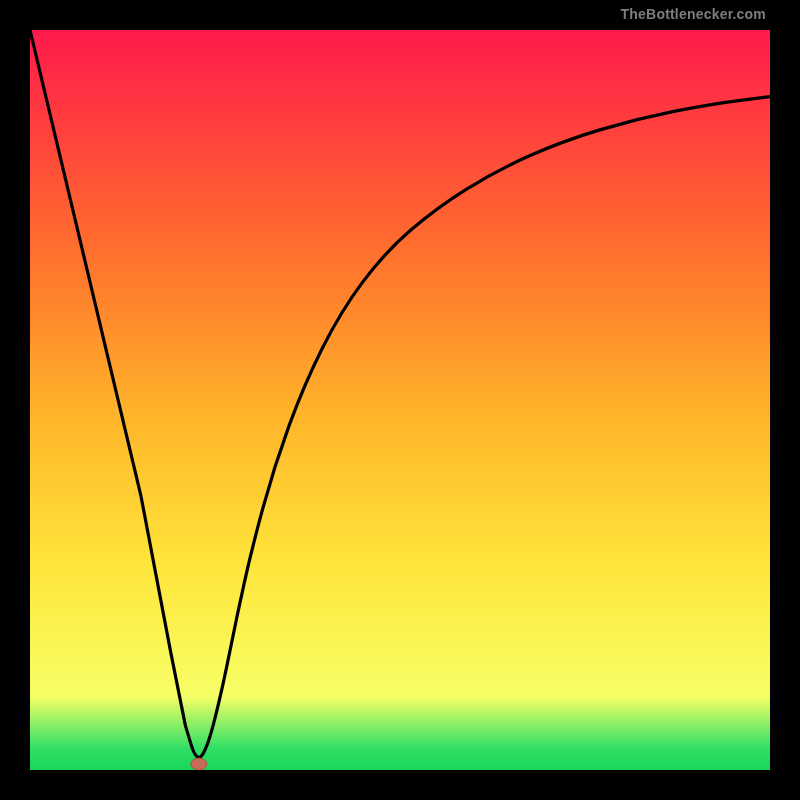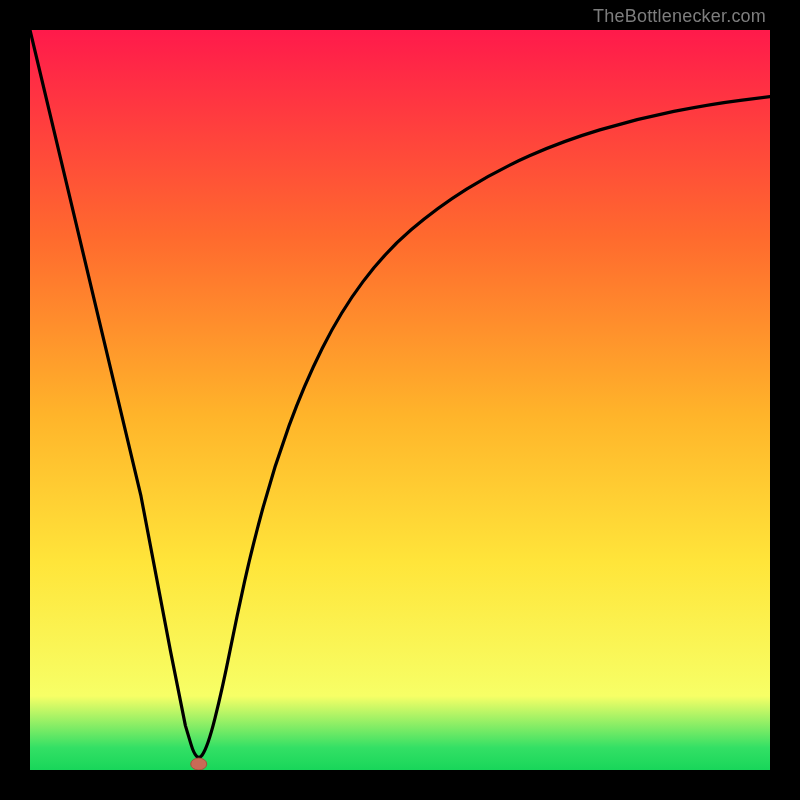--- a/index.html
+++ b/index.html
@@ -24,22 +24,22 @@
     left: 0;
     top: 0;
     width: 740px;
     height: 740px;
   }
   .watermark {
     position: absolute;
     top: 6px;
     right: 34px;
     color: #7d7d7d;
-    font-size: 18px;
-    font-weight: 400;
+    font-size: 14px;
+    font-weight: 700;
     letter-spacing: 0.2px;
     margin-left: 16px;
   }
   svg { display: block; }
 </style>
 </head>
 <body>
 
 <div class="watermark">TheBottlenecker.com</div>
 

